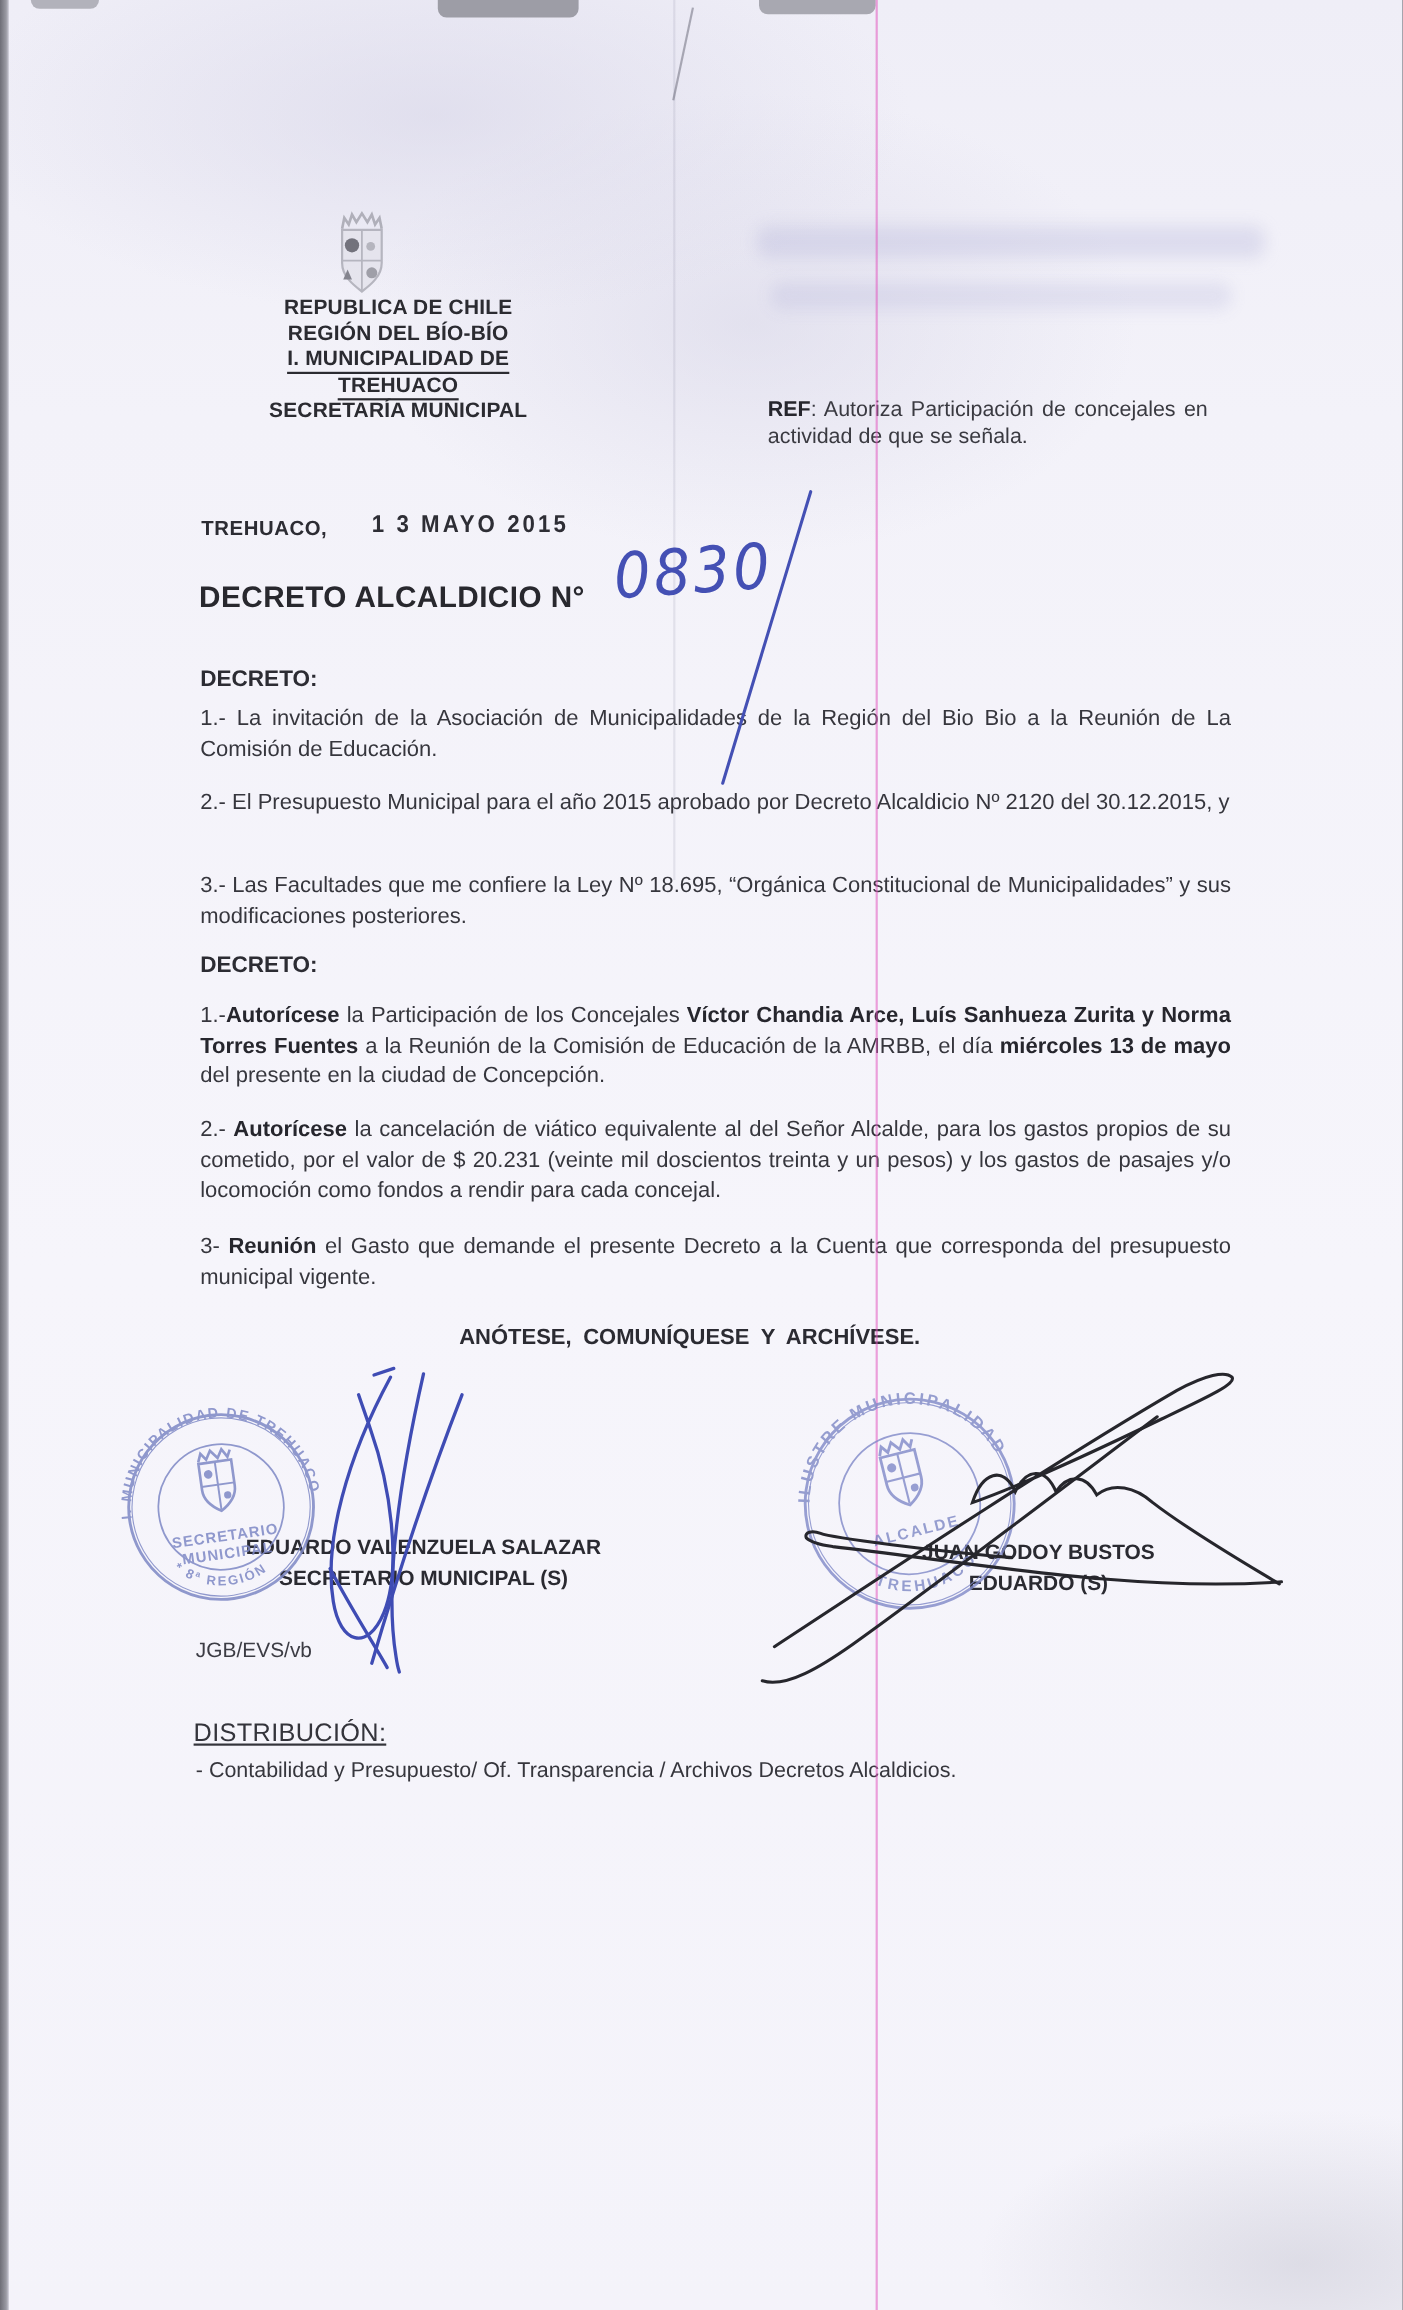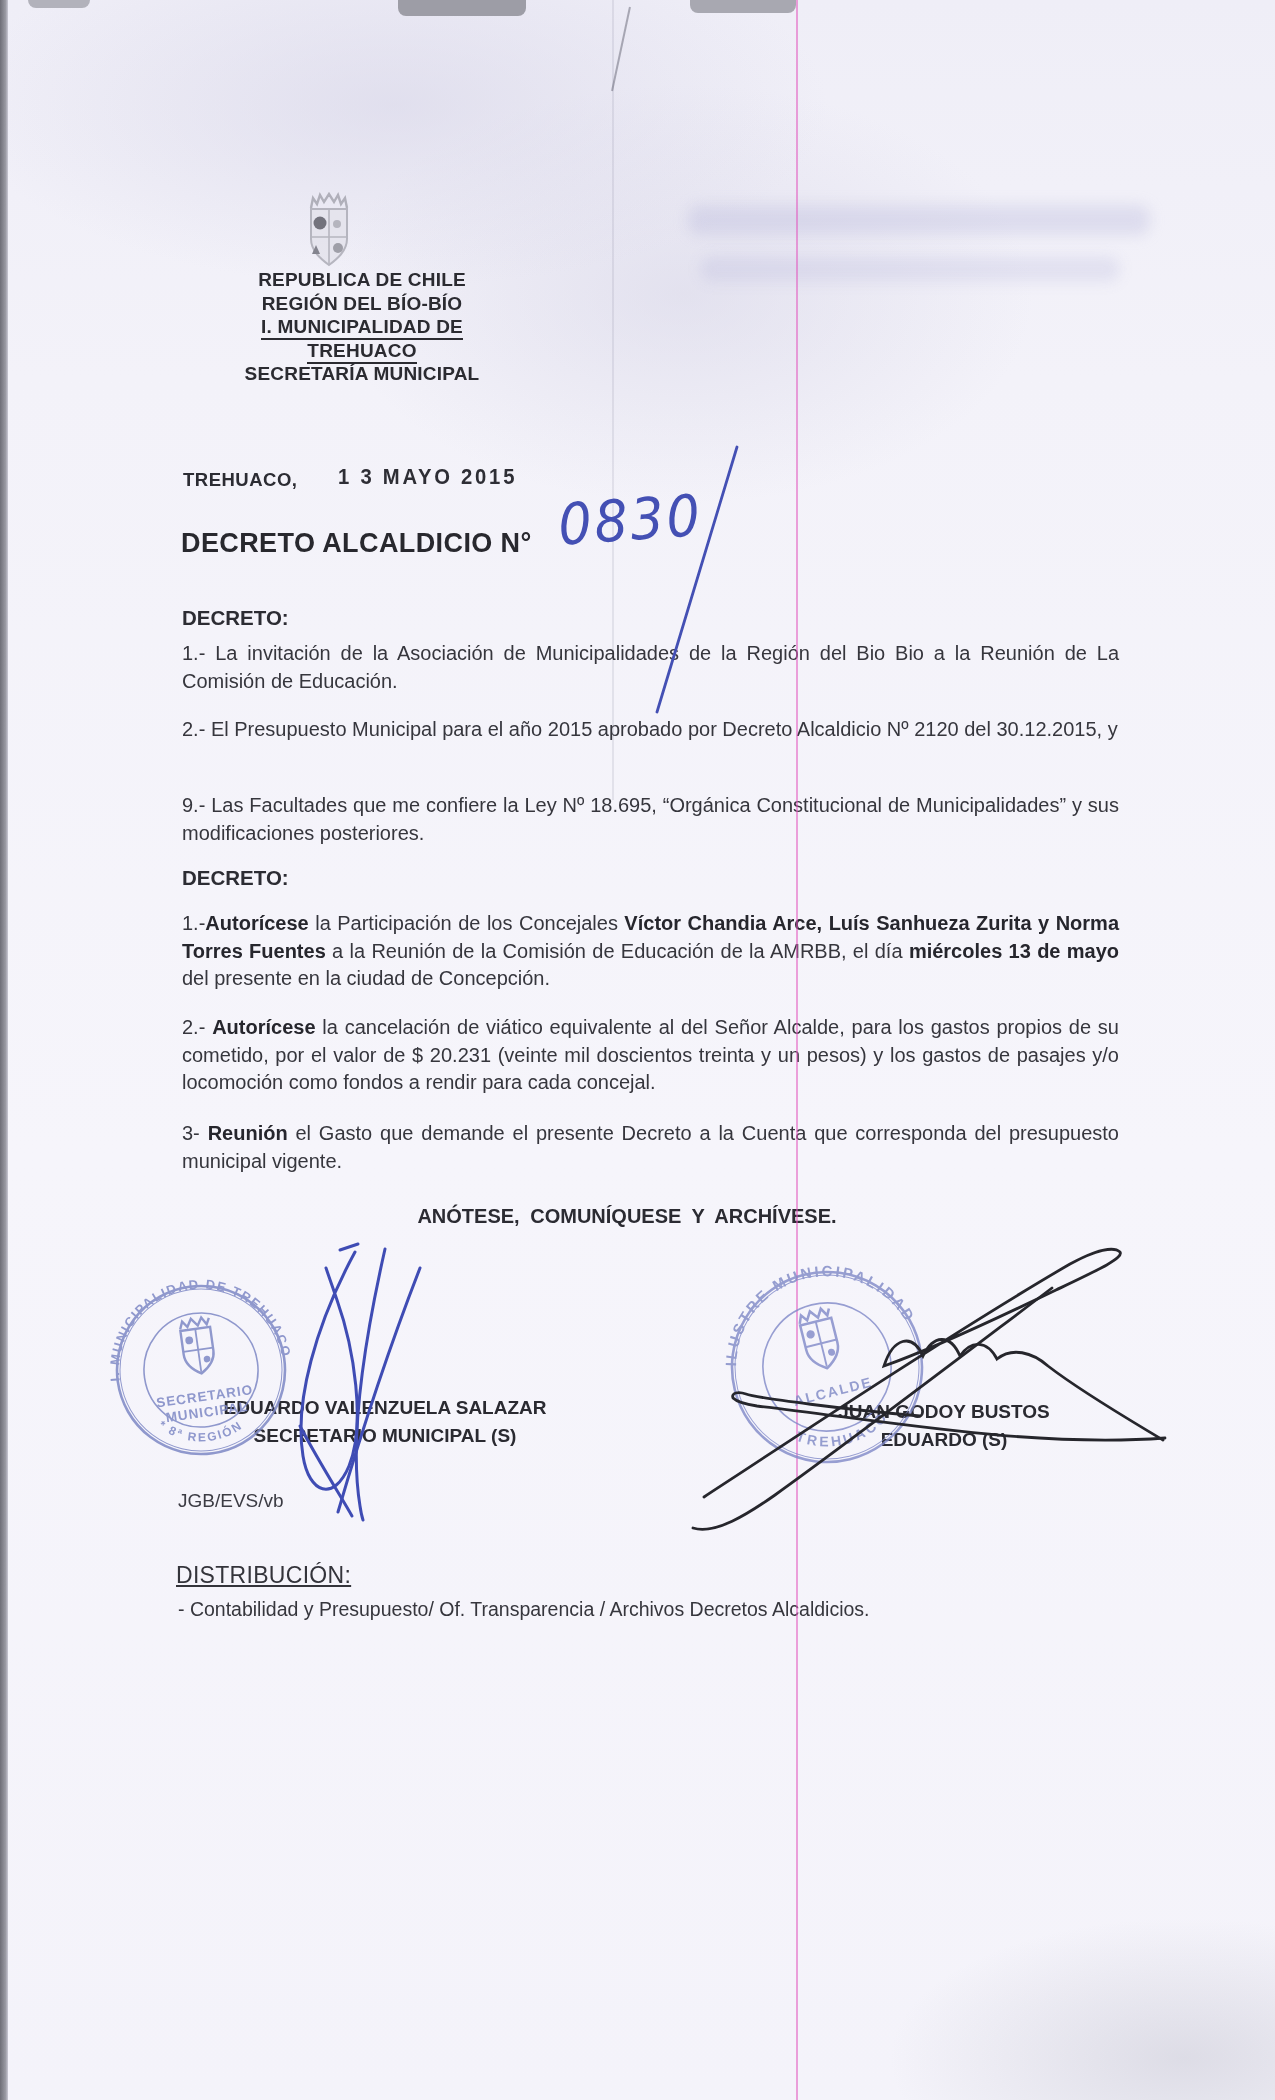--- a/index.html
+++ b/index.html
@@ -81,31 +81,32 @@
     <circle cx="35" cy="58" r="5" fill="#75757f" opacity=".8"></circle>
   </svg>
 
   <div class="hdr">
     <div>REPUBLICA DE CHILE</div>
     <div>REGIÓN DEL BÍO-BÍO</div>
     <div class="u"><span>I. MUNICIPALIDAD DE TREHUACO</span></div>
     <div>SECRETARÍA MUNICIPAL</div>
   </div>
 
+  <div class="ref"><span class="b">REF</span><span>: Autoriza Participación de concejales en actividad de que se señala.</span></div>
 
   <div class="place">TREHUACO,</div>
   <div class="stamp-date">1 3 MAYO 2015</div>
 
   <div class="decree-title">DECRETO ALCALDICIO N°</div>
   <div class="handnum">0830</div>
 
   <div class="sec-label" style="top:606px;">DECRETO:</div>
   <div class="para" style="top:640px;"><span>1.- La invitación de la Asociación de Municipalidades de la Región del Bio Bio a la Reunión de La Comisión de Educación.</span></div>
   <div class="para" style="top:716px;"><span>2.- El Presupuesto Municipal para el año 2015 aprobado por Decreto Alcaldicio Nº 2120 del 30.12.2015, y</span></div>
-  <div class="para" style="top:792px;"><span>9.- Las Facultades que me confiere la Ley Nº 18.695, “Orgánica Constitucional de Municipalidades” y sus modificaciones posteriores.</span></div>
+  <div class="para" style="top:792px;"><span>3.- Las Facultades que me confiere la Ley Nº 18.695, “Orgánica Constitucional de Municipalidades” y sus modificaciones posteriores.</span></div>
 
   <div class="sec-label" style="top:866px;">DECRETO:</div>
   <div class="para" style="top:910px;"><span>1.-</span><span class="b">Autorícese</span><span> la Participación de los Concejales </span><span class="b">Víctor Chandia Arce, Luís Sanhueza Zurita y Norma Torres Fuentes</span><span> a la Reunión de la Comisión de Educación de la AMRBB,  el día </span><span class="b">miércoles 13 de mayo</span><span> del presente en la ciudad de Concepción.</span></div>
   <div class="para" style="top:1014px;"><span>2.- </span><span class="b">Autorícese</span><span> la cancelación de viático equivalente al del Señor Alcalde,  para los gastos propios de su cometido, por el valor de $ 20.231 (veinte mil doscientos treinta y un pesos) y los gastos de pasajes y/o locomoción como fondos a rendir para cada concejal.</span></div>
   <div class="para" style="top:1120px;"><span>3- </span><span class="b">Reunión</span><span> el Gasto que demande el presente Decreto a la Cuenta que corresponda del presupuesto municipal vigente.</span></div>
 
   <div class="closing">ANÓTESE, COMUNÍQUESE Y ARCHÍVESE.</div>
 
   <div class="sigblock" style="left:205px;top:1394px;width:360px;">
     <div class="nm">EDUARDO VALENZUELA SALAZAR</div>

